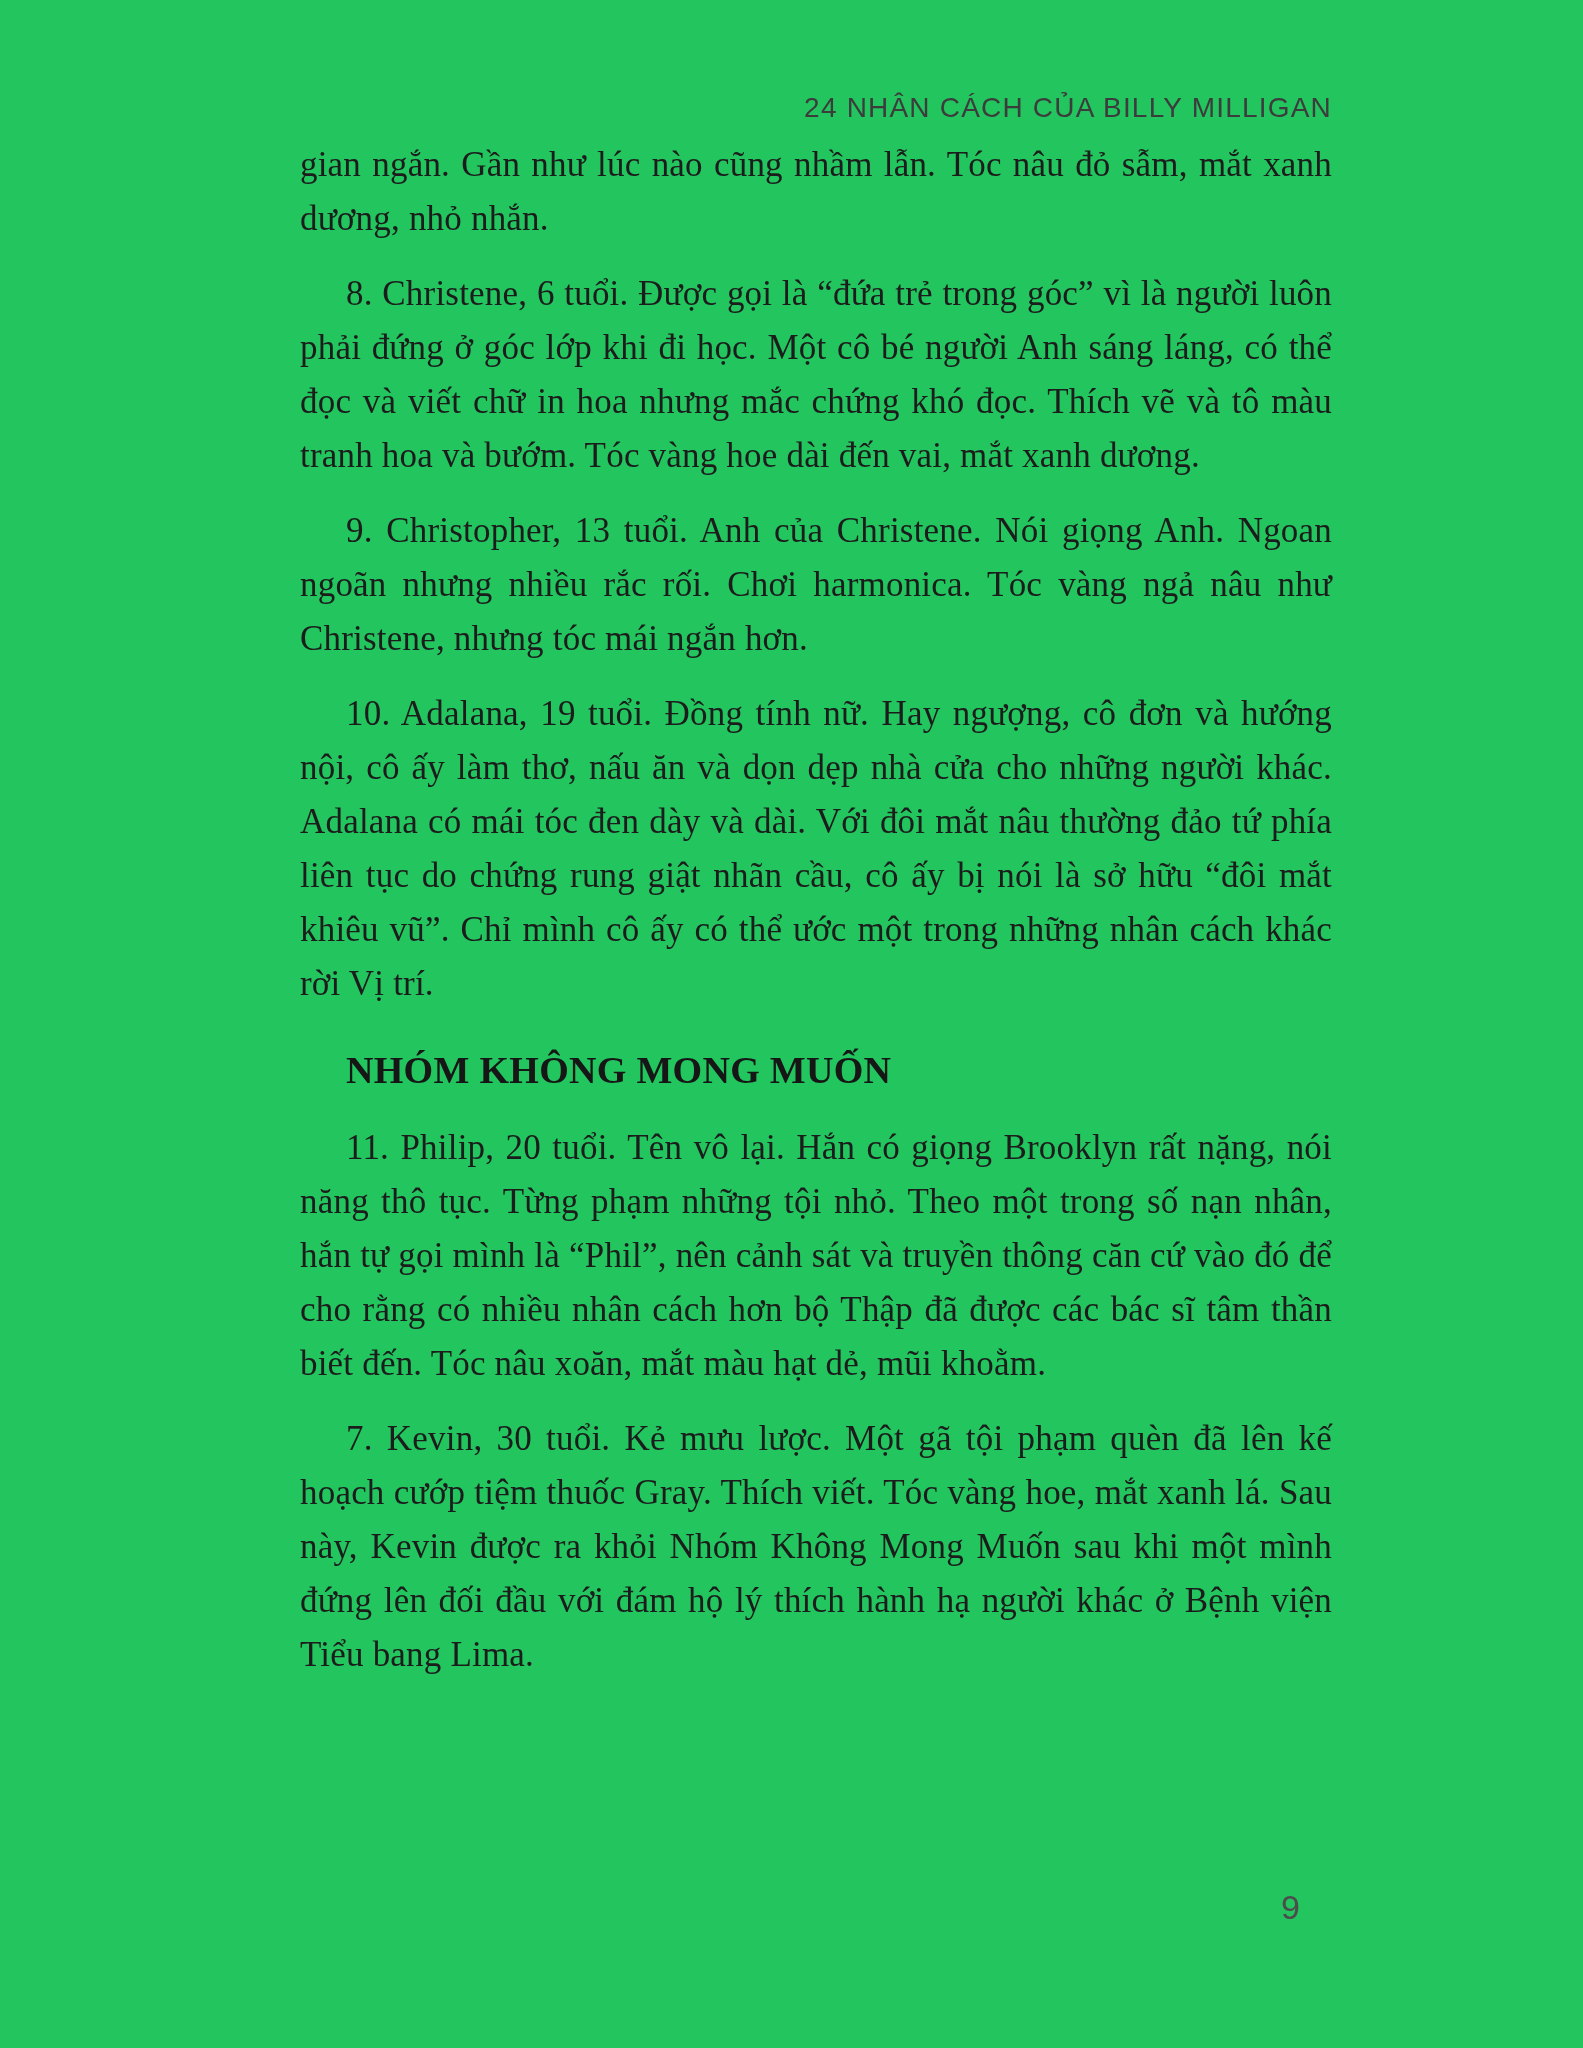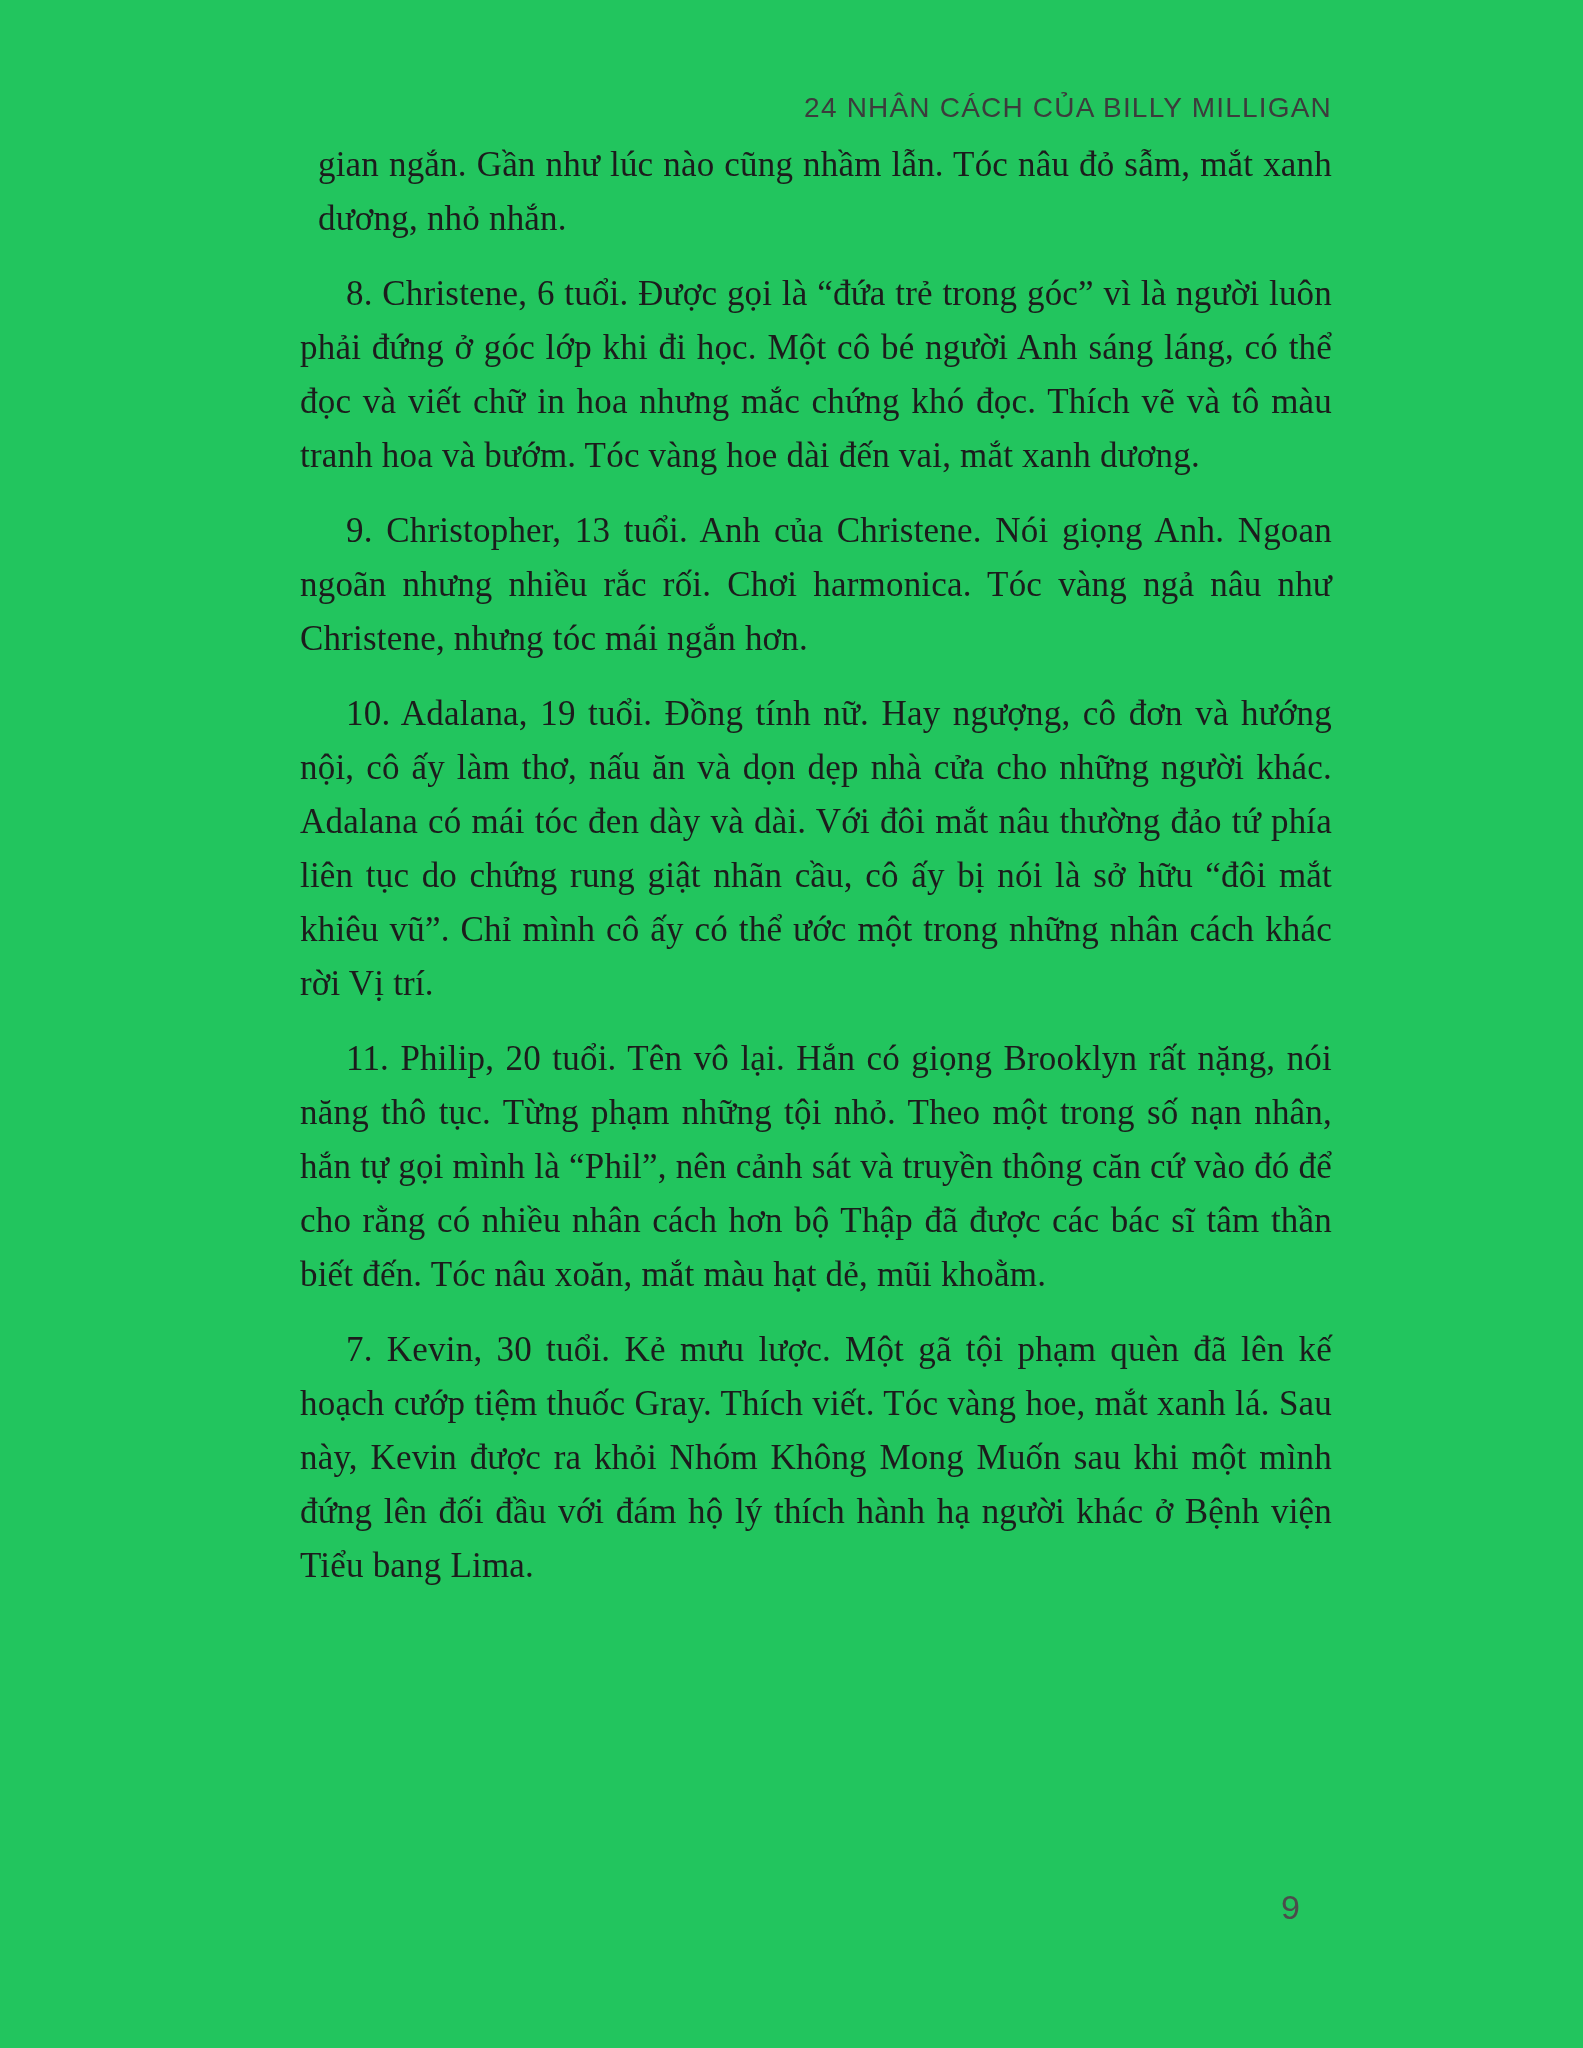--- a/index.html
+++ b/index.html
@@ -41,21 +41,20 @@
     font-size: 35px;
     line-height: 54px;
     text-align: justify;
     letter-spacing: 0.2px;
   }
   .para {
     margin: 0 0 21px 0;
   }
   .para.cont {
     text-indent: 0;
-    margin-left: 18px;
   }
   .para.entry {
     text-indent: 46px;
   }
   .lead {
   }
   .section-heading {
     font-size: 38px;
     font-weight: bold;
     margin: 32px 0 24px 0;
@@ -88,20 +87,21 @@
   <main class="text-block">
 
     <p class="para cont">gian ngắn. Gần như lúc nào cũng nhầm lẫn. Tóc nâu đỏ sẫm, mắt xanh dương, nhỏ nhắn.</p>
 
     <p class="para entry"><span class="lead">8. Christene,</span><span> 6 tuổi. Được gọi là “đứa trẻ trong góc” vì là người luôn phải đứng ở góc lớp khi đi học. Một cô bé người Anh sáng láng, có thể đọc và viết chữ in hoa nhưng mắc chứng khó đọc. Thích vẽ và tô màu tranh hoa và bướm. Tóc vàng hoe dài đến vai, mắt xanh dương.</span></p>
 
     <p class="para entry"><span class="lead">9. Christopher,</span><span> 13 tuổi. Anh của Christene. Nói giọng Anh. Ngoan ngoãn nhưng nhiều rắc rối. Chơi harmonica. Tóc vàng ngả nâu như Christene, nhưng tóc mái ngắn hơn.</span></p>
 
     <p class="para entry"><span class="lead">10. Adalana,</span><span> 19 tuổi. Đồng tính nữ. Hay ngượng, cô đơn và hướng nội, cô ấy làm thơ, nấu ăn và dọn dẹp nhà cửa cho những người khác. Adalana có mái tóc đen dày và dài. Với đôi mắt nâu thường đảo tứ phía liên tục do chứng rung giật nhãn cầu, cô ấy bị nói là sở hữu “đôi mắt khiêu vũ”. Chỉ mình cô ấy có thể ước một trong những nhân cách khác rời Vị trí.</span></p>
 
+    <h2 class="section-heading">NHÓM KHÔNG MONG MUỐN</h2>
 
 
     <p class="para entry"><span class="lead">11. Philip,</span><span> 20 tuổi. Tên vô lại. Hắn có giọng Brooklyn rất nặng, nói năng thô tục. Từng phạm những tội nhỏ. Theo một trong số nạn nhân, hắn tự gọi mình là “Phil”, nên cảnh sát và truyền thông căn cứ vào đó để cho rằng có nhiều nhân cách hơn bộ Thập đã được các bác sĩ tâm thần biết đến. Tóc nâu xoăn, mắt màu hạt dẻ, mũi khoằm.</span></p>
 
     <p class="para entry"><span class="lead">7. Kevin,</span><span> 30 tuổi. Kẻ mưu lược. Một gã tội phạm quèn đã lên kế hoạch cướp tiệm thuốc Gray. Thích viết. Tóc vàng hoe, mắt xanh lá. Sau này, Kevin được ra khỏi Nhóm Không Mong Muốn sau khi một mình đứng lên đối đầu với đám hộ lý thích hành hạ người khác ở Bệnh viện Tiểu bang Lima.</span></p>
 
   </main>
 
   <div class="page-number">9</div>
 

